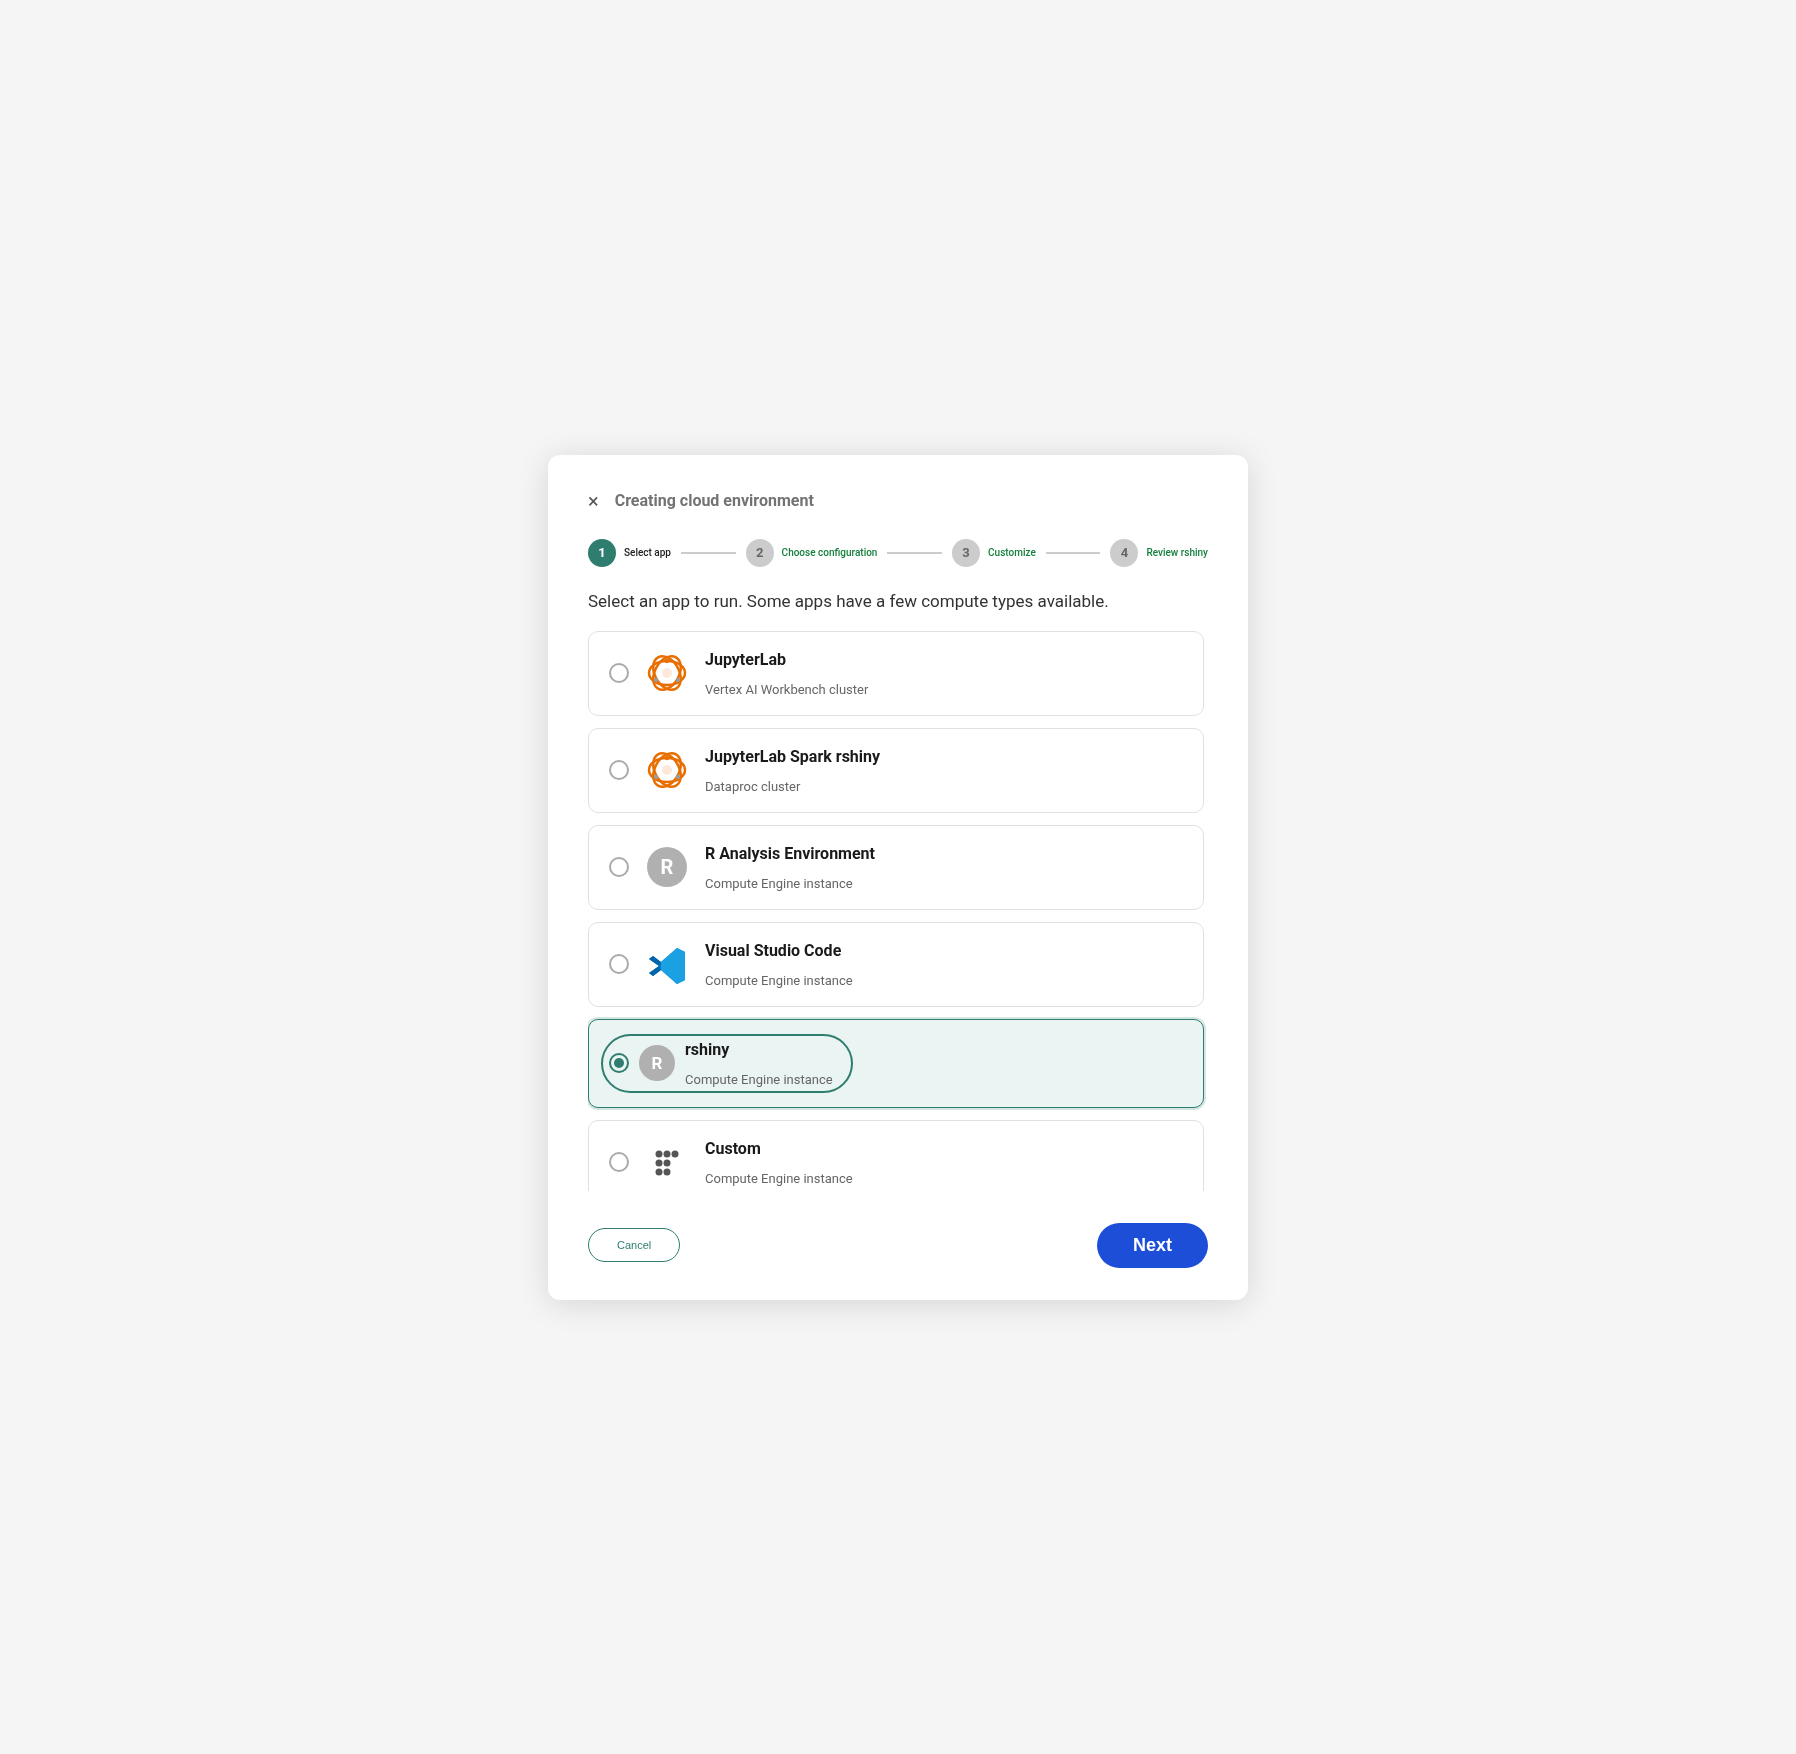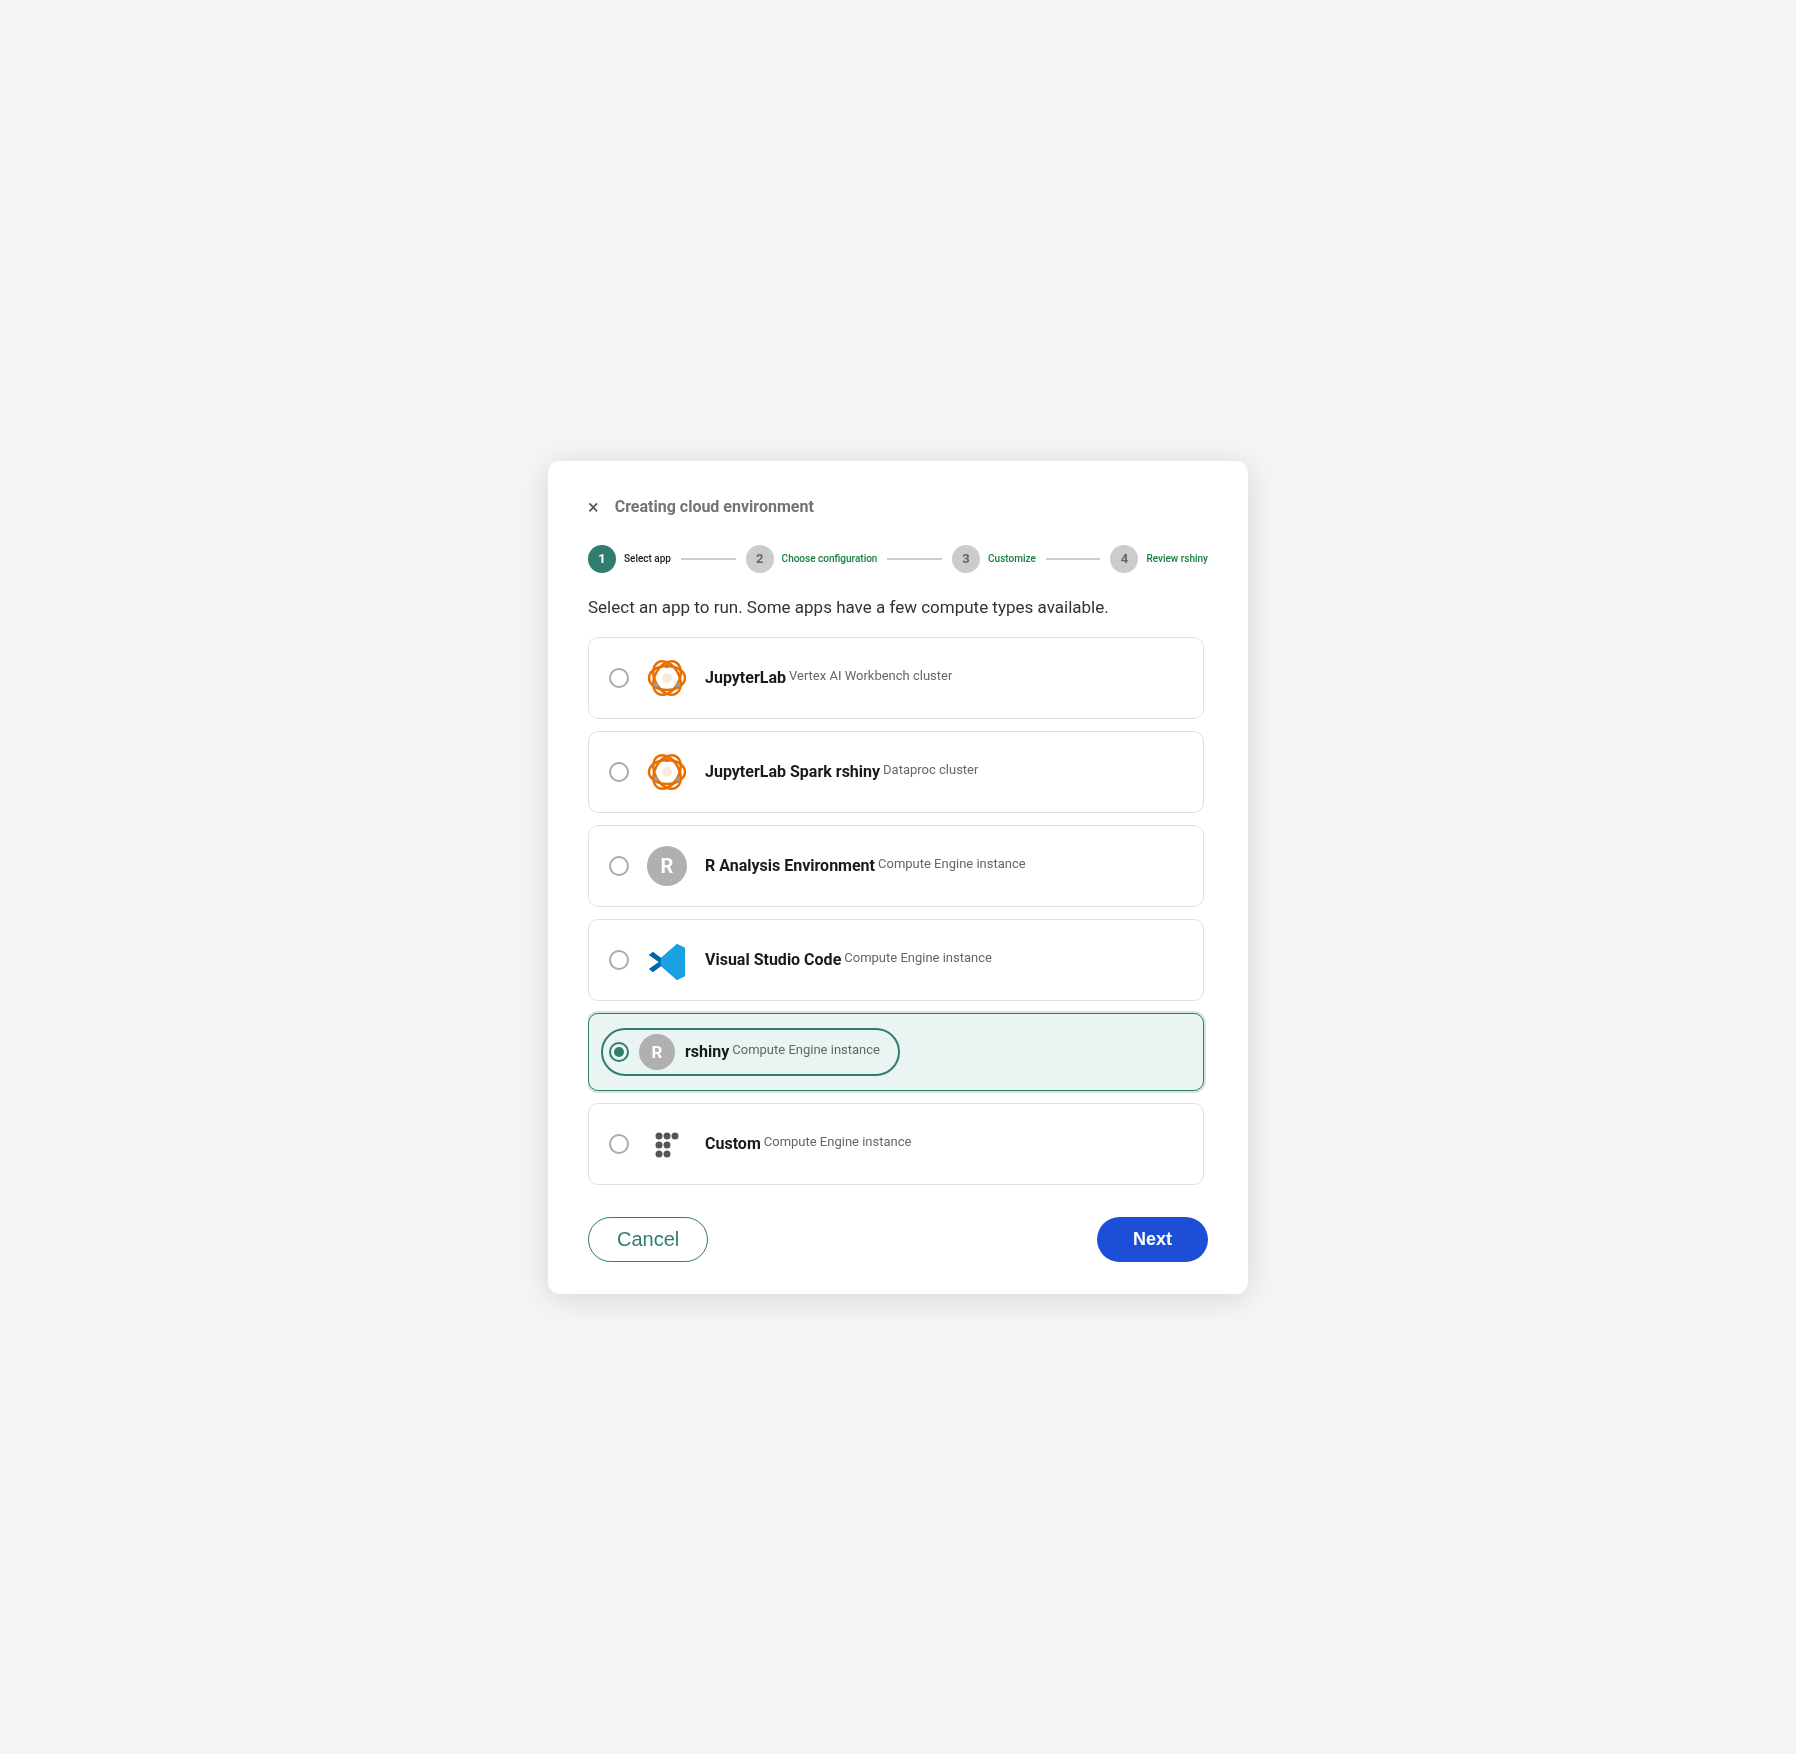--- a/index.html
+++ b/index.html
@@ -139,22 +139,22 @@
     .app-icon {
       width: 44px;
       height: 44px;
       display: flex;
       align-items: center;
       justify-content: center;
       flex-shrink: 0;
     }
     .app-info {
       display: flex;
-      flex-direction: row;
-      gap: 3px;
+      flex-direction: column;
+      gap: 13px;
       justify-content: space-between;
     }
     .app-name {
       font-size: 16px;
       font-weight: 700;
       color: #1a1a1a;
     }
     .app-sub {
       font-size: 13px;
       color: #666;
@@ -175,21 +175,21 @@
       justify-content: space-between;
       align-items: center;
       margin-top: 8px;
     }
     .cancel-btn {
       border: 1.5px solid #2e7d6e;
       background: #fff;
       color: #2e7d6e;
       border-radius: 24px;
       padding: 10px 28px;
-      font-size: 20px;
+      font-size: 11px;
       font-weight: 500;
       cursor: pointer;
     }
     .next-btn {
       background: #1d4ed8;
       color: #fff;
       border: none;
       border-radius: 24px;
       padding: 12px 36px;
       font-size: 18px;

